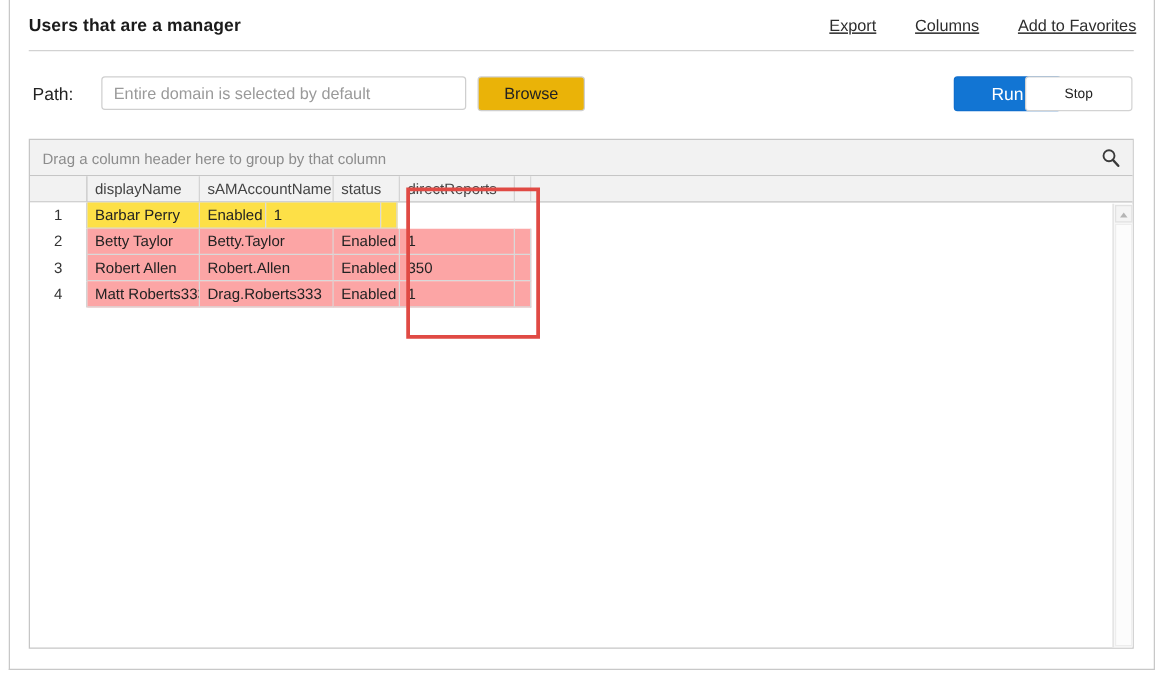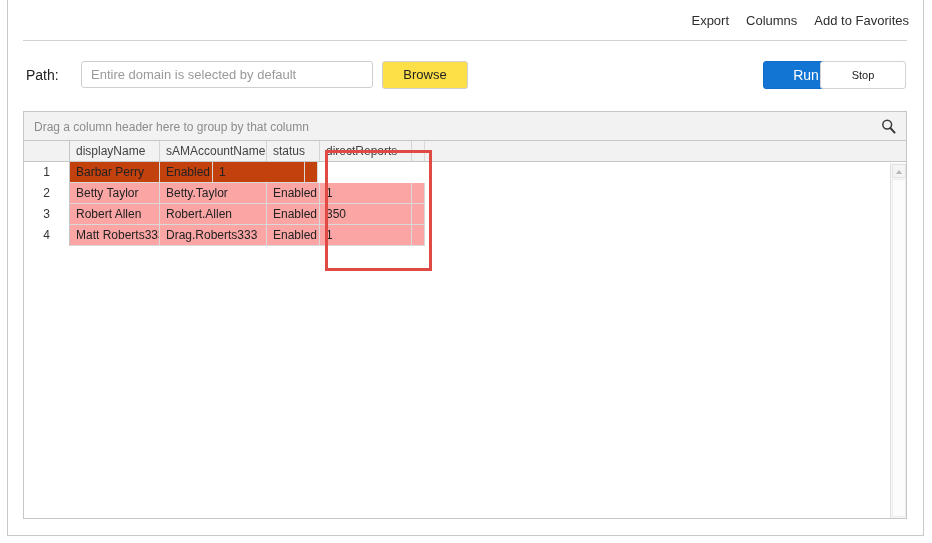--- a/index.html
+++ b/index.html
@@ -44,22 +44,23 @@
     font-weight: bold;
     color: #1b1b1b;
     letter-spacing: 0.1px;
     white-space: nowrap;
   }
   .header-actions {
     position: absolute;
     right: 14px;
     top: 13px;
     display: flex;
-    gap: 17px;
+    gap: 31px;
     align-items: flex-end;
+    text-decoration: underline;
   }
   .header-link {
     font-size: 13px;
     color: #2e2e2e;
     cursor: pointer;
     white-space: nowrap;
   }
   .header-rule {
     position: absolute;
     left: 15px;
@@ -107,21 +108,21 @@
   }
   .browse-button {
     position: absolute;
     left: 374px;
     top: 20px;
     width: 86px;
     height: 28px;
     box-sizing: border-box;
     border: 1px solid #cfcfcf;
     border-radius: 3px;
-    background: #fde047;
+    background: #eab308;
     font-size: 13px;
     color: #222222;
     font-family: "Liberation Sans", sans-serif;
     cursor: pointer;
     line-height: 26px;
     text-align: center;
     padding: 0;
   }
   .run-button {
     position: absolute;
@@ -216,21 +217,21 @@
 
   .body-rows {
     position: relative;
   }
   .row {
     display: flex;
     height: 21px;
     box-sizing: border-box;
     border-bottom: 1px solid #d9d9d9;
   }
-  .row.selected .cell { background: #c2410c; }
+  .row.selected .cell { background: #fde047; }
   .row.selected .cell.rownum { background: #ffffff; }
   .cell {
     box-sizing: border-box;
     border-right: 1px solid #d9d9d9;
     font-size: 12px;
     color: #222222;
     padding: 3px 0 0 6px;
     white-space: nowrap;
     overflow: hidden;
     background: #fca5a5;
@@ -318,20 +319,21 @@
     height: 6px;
     background: #ffffff;
   }
 </style>
 </head>
 <body>
 
 <div class="app-frame">
 
   <div class="page-header">
+    <div class="page-title">Users that are a manager</div>
     <div class="header-actions">
       <span class="header-link">Export</span>
       <span class="header-link">Columns</span>
       <span class="header-link">Add to Favorites</span>
     </div>
   </div>
   <div class="header-rule"></div>
 
   <div class="toolbar">
     <span class="path-label">Path:</span>

